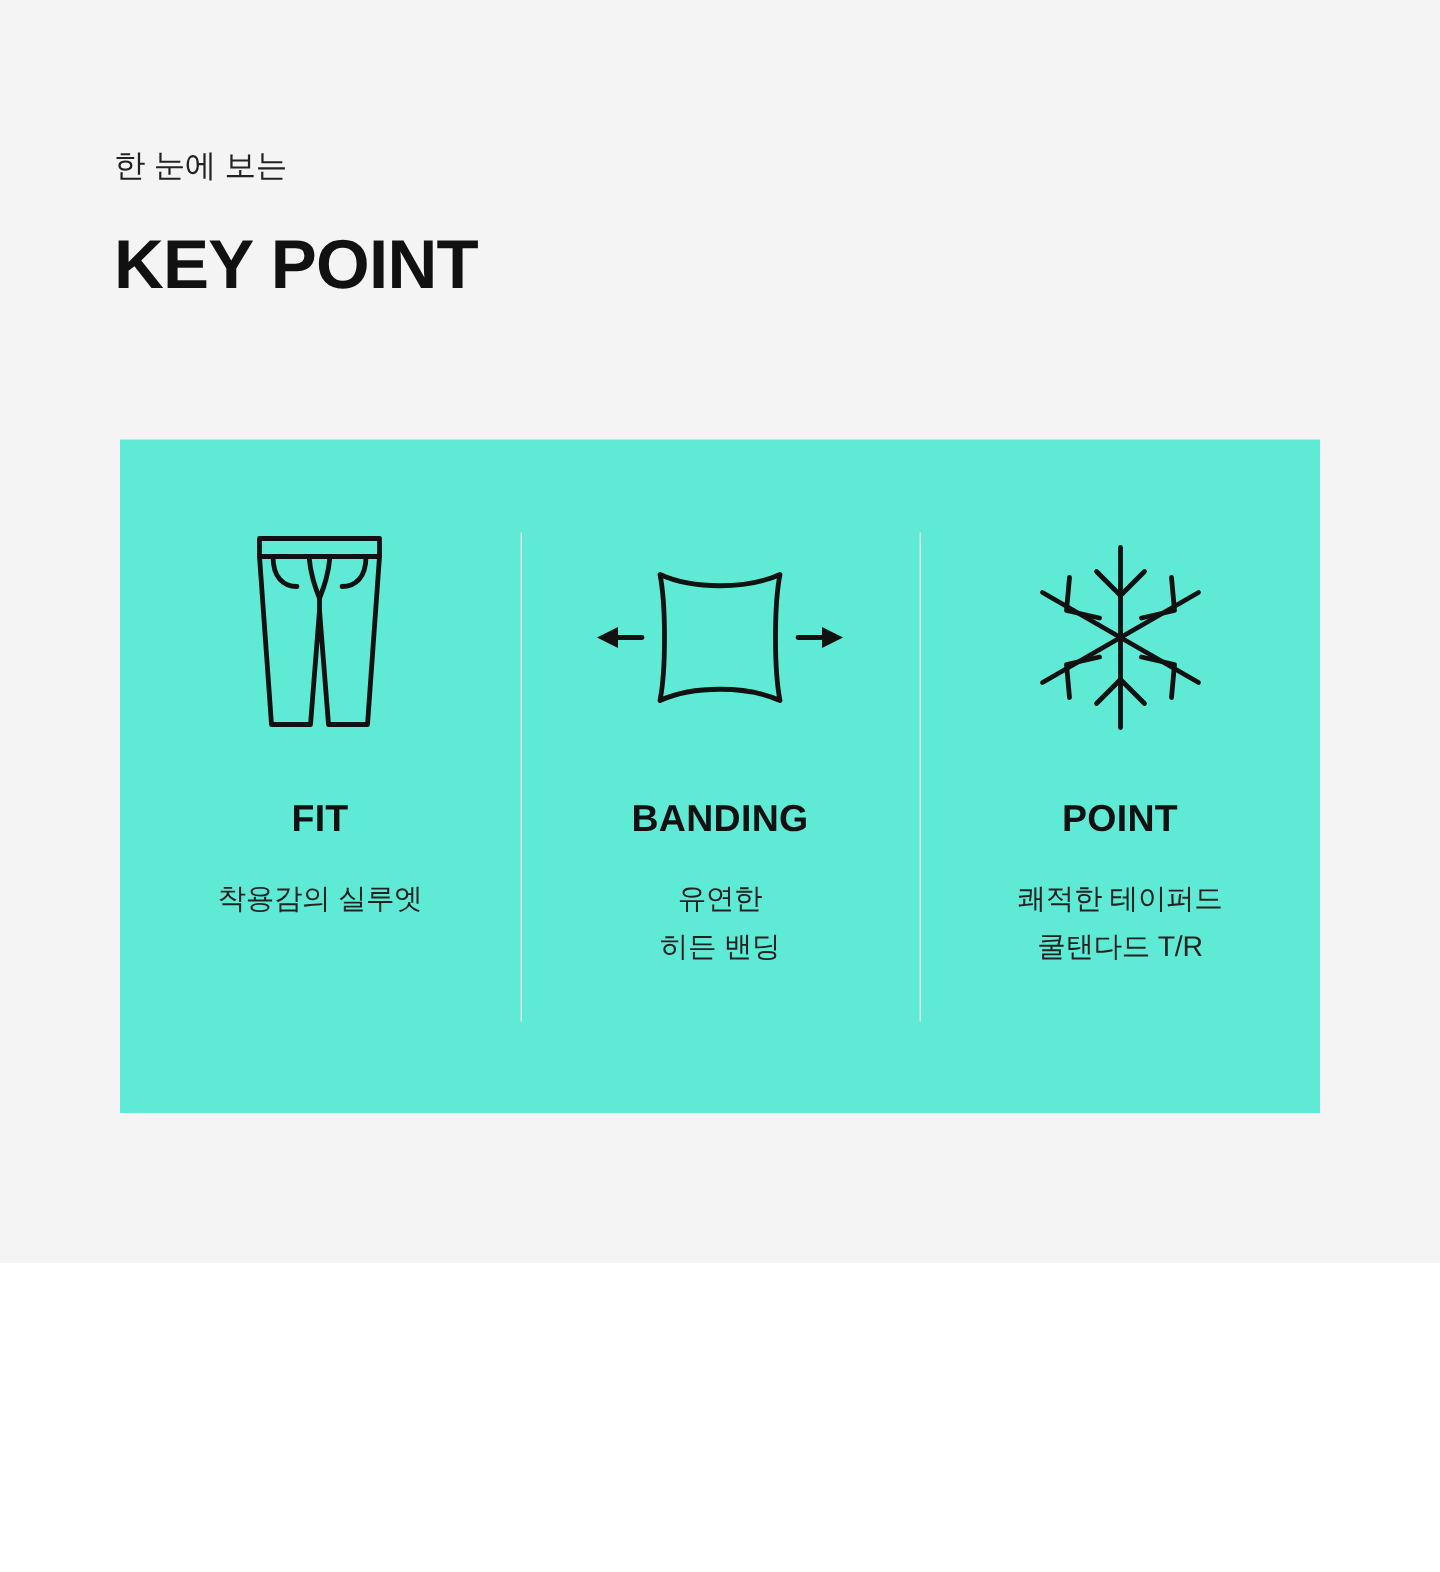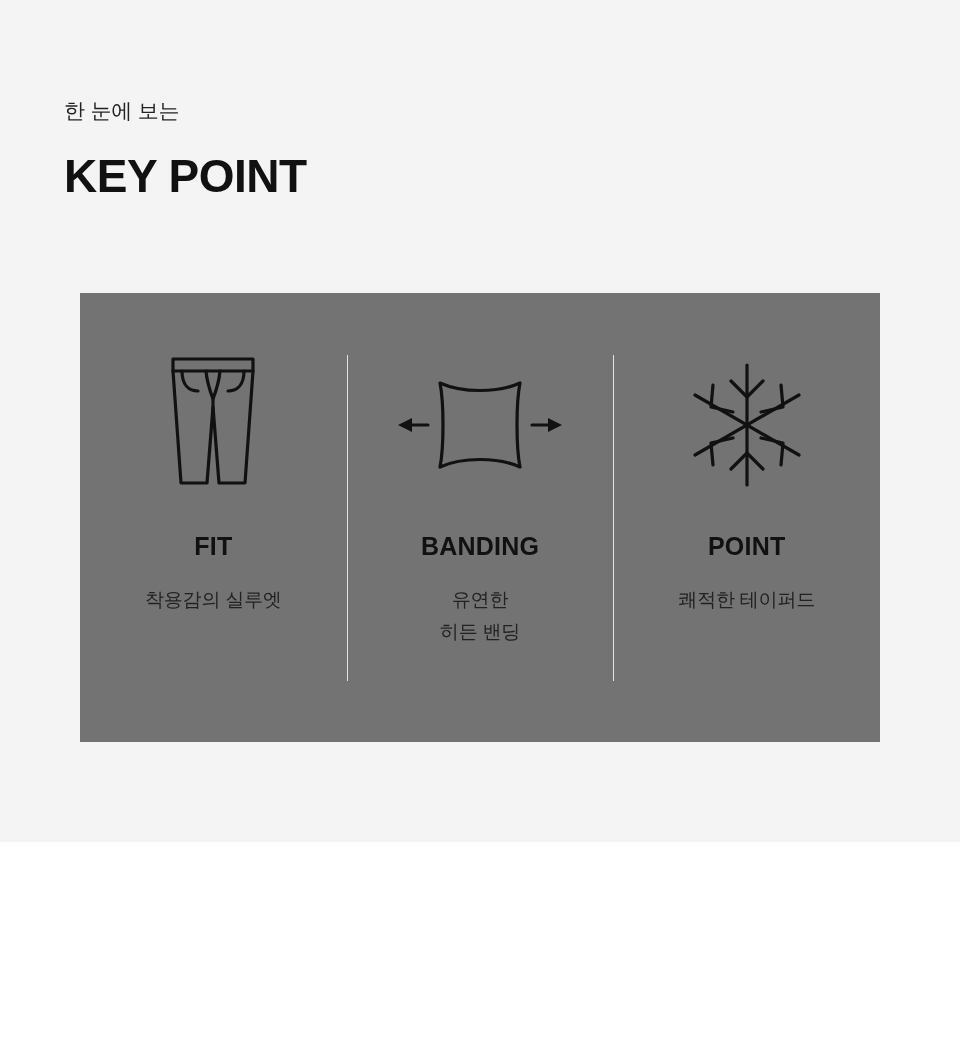--- a/index.html
+++ b/index.html
@@ -21,21 +21,21 @@
   .grey-section {
     position:absolute;
     left:0; top:0;
     width:960px;
     height:842px;
     background:#f4f4f4;
   }
   
   .heading {
     position:absolute;
-    left:64px;
+    left:76px;
     top:96px;
     width:700px;
   }
   .heading .eyebrow {
     font-size:21px;
     line-height:30px;
     font-weight:400;
     color:#222222;
     letter-spacing:-0.2px;
     white-space:nowrap;
@@ -49,21 +49,21 @@
     letter-spacing:-0.5px;
     white-space:nowrap;
   }
   
   .panel {
     position:absolute;
     left:80px;
     top:293px;
     width:800px;
     height:449px;
-    background:#737373;
+    background:#5eead4;
     display:flex;
     flex-direction:row;
     align-items:stretch;
   }
   .col {
     position:relative;
     flex:1 1 0;
     display:flex;
     flex-direction:column;
     align-items:center;
@@ -183,19 +183,20 @@
 
               <path d="M12 38 L116 98"></path>
               <path d="M30 28 L28 50 L50 55"></path>
               <path d="M98 108 L100 86 L78 81"></path>
             </g>
           </svg>
         </div>
         <div class="col-title">POINT</div>
         <div class="col-desc">
           <span class="line">쾌적한 테이퍼드</span>
+          <span class="line">쿨탠다드 T/R</span>
         </div>
       </div>
 
     </div>
   </div>
 
 </div>
 
 </body></html>

